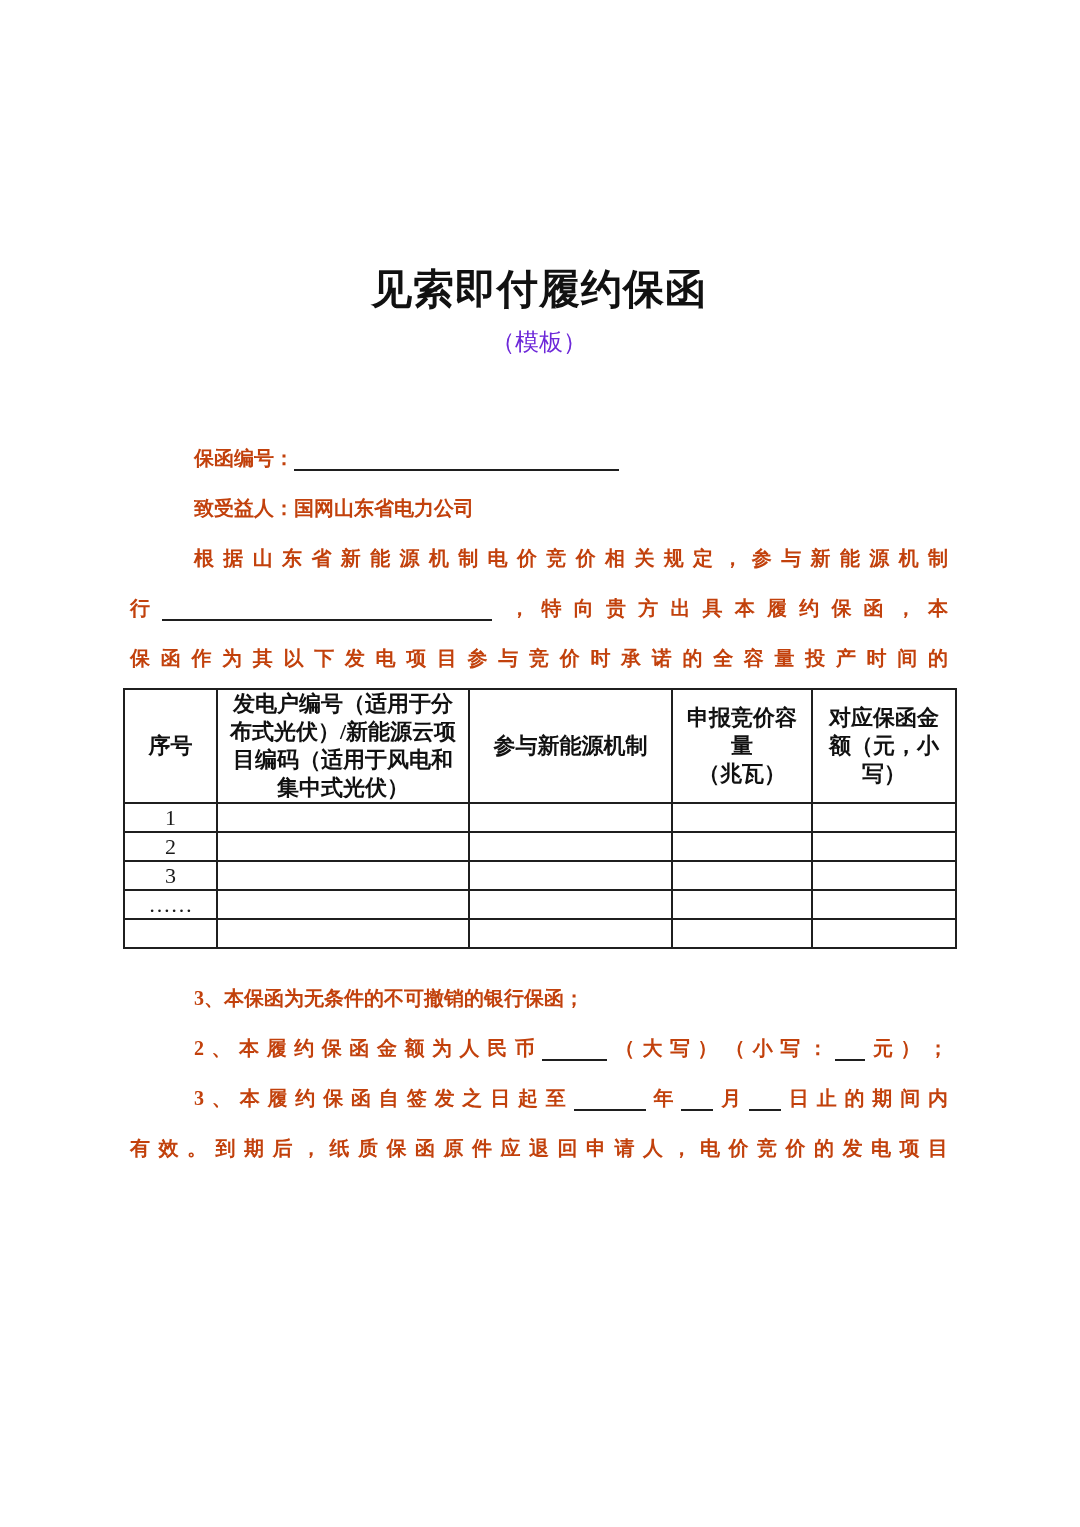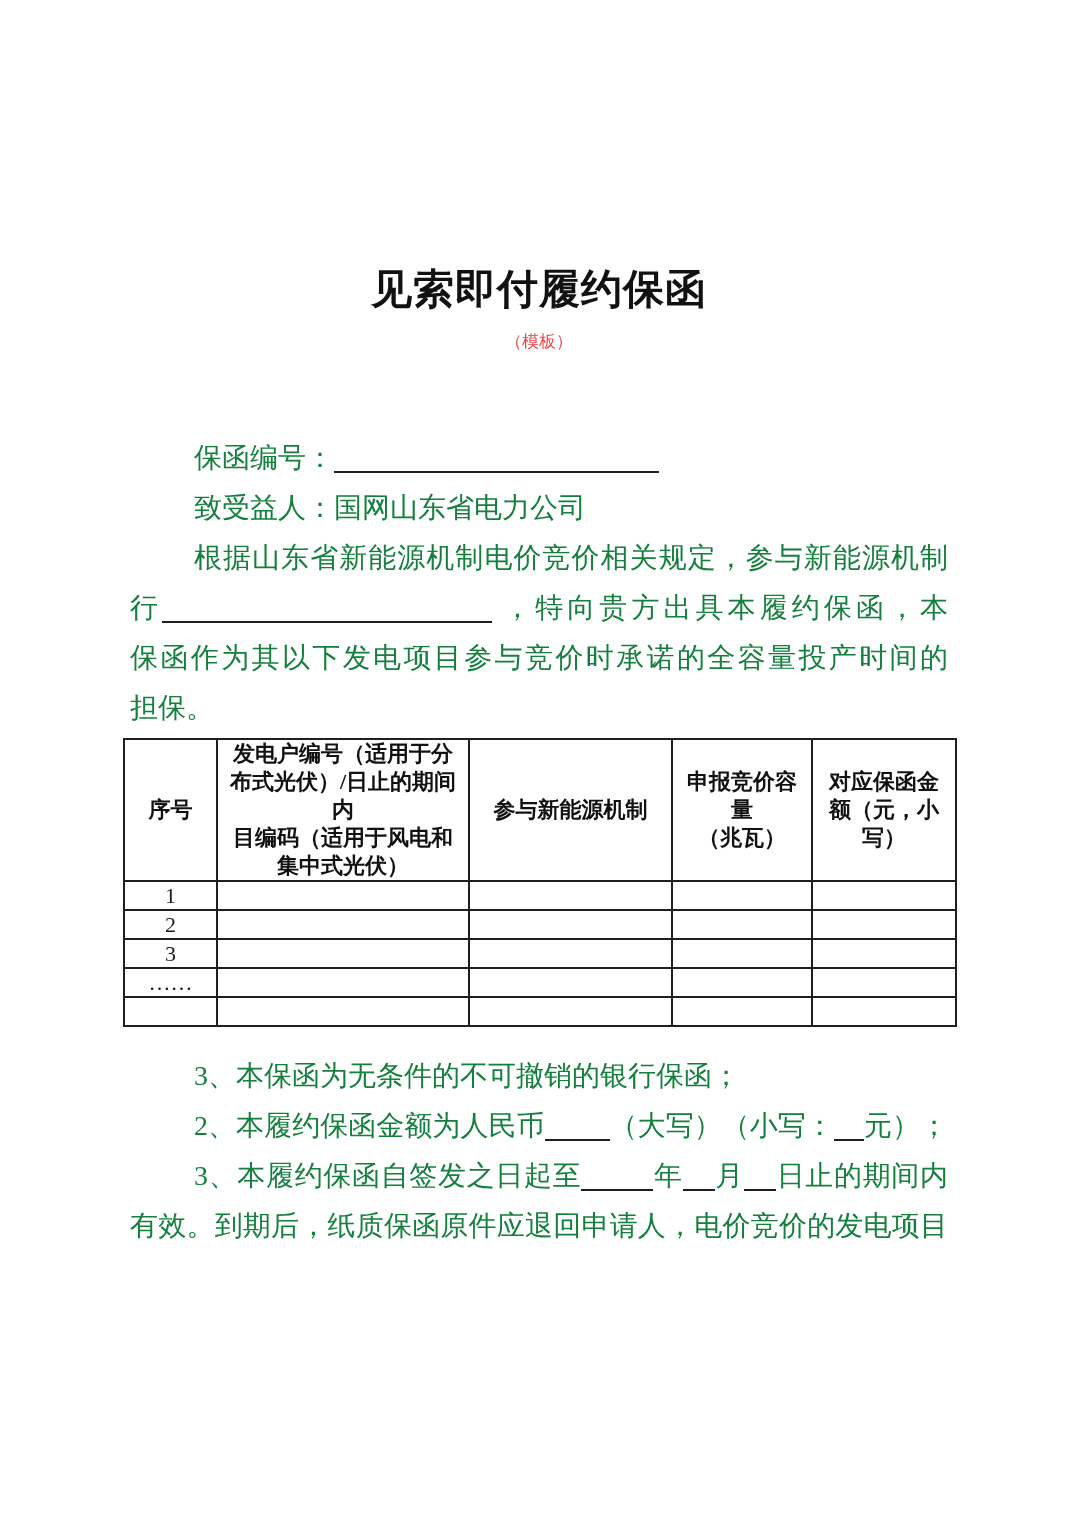--- a/index.html
+++ b/index.html
@@ -25,26 +25,26 @@
     font-size: 41px;
     line-height: 50px;
     font-weight: 900;
     text-align: center;
     font-family: "Liberation Sans", "DejaVu Sans", sans-serif;
     letter-spacing: 1px;
     color: #111111;
   }
   .subtitle {
     margin-top: 13px;
-    font-size: 17px;
+    font-size: 24px;
     line-height: 30px;
     text-align: center;
-    color: #ef4444;
+    color: #6d28d9;
   }
-  .body-block { font-size: 28px; color: #15803d; }
+  .body-block { font-size: 20px; color: #c2410c; font-weight: bold; }
   .body-block.top { margin-top: 76px; }
   .body-block.bottom { margin-top: 24px; }
   .line {
     line-height: 50px;
     min-height: 50px;
     white-space: normal;
   }
   .line.indent { text-indent: 64px; }
   .line.justify {
     text-align: justify;
@@ -99,36 +99,35 @@
     <h1 class="title">见索即付履约保函</h1>
 
     <div class="subtitle">（模板）</div>
 
     <div class="body-block top">
         <div class="line indent">保函编号：<span class="blank" style="width: 325px;"></span></div>
         <div class="line indent">致受益人：国网山东省电力公司</div>
         <div class="line indent justify">根据山东省新能源机制电价竞价相关规定，参与新能源机制</div>
         <div class="line justify">行<span class="blank" style="width: 330px;"></span> ，特向贵方出具本履约保函，本</div>
         <div class="line justify">保函作为其以下发电项目参与竞价时承诺的全容量投产时间的</div>
-        <div class="line">担保。</div>
       </div>
 
     <table class="doc-table">
       <colgroup>
         <col class="col-seq">
         <col class="col-code">
         <col class="col-name">
         <col class="col-capacity">
         <col class="col-amount">
       </colgroup>
       <thead>
           <tr>
             <th>序号</th>
             <th>发电户编号（适用于分
-布式光伏）/日止的期间内
+布式光伏）/新能源云项
 目编码（适用于风电和
 集中式光伏）</th>
             <th>参与新能源机制</th>
             <th>申报竞价容
 量
 （兆瓦）</th>
             <th>对应保函金
 额（元，小
 写）</th>
           </tr>

